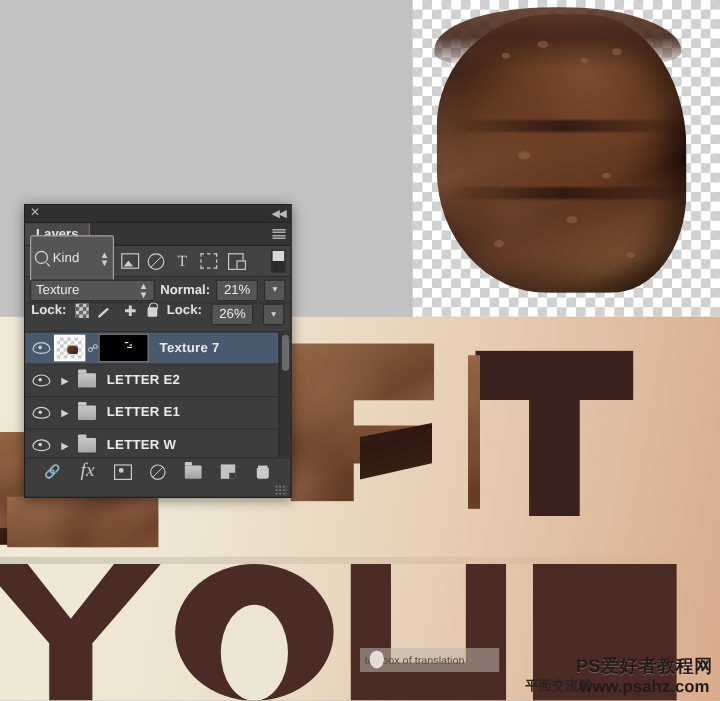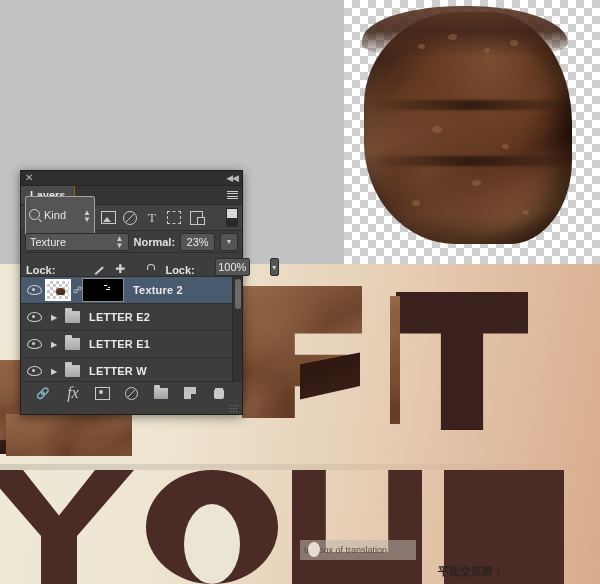--- a/index.html
+++ b/index.html
@@ -158,21 +158,21 @@
     min-width:33px;display:flex;align-items:center;justify-content:center;
     font-size:11px;color:#e8e8e8;
   }
   .dd-btn{
     background:#555;border:1px solid #2d2d2d;border-radius:2px;height:16px;width:17px;
     display:flex;align-items:center;justify-content:center;color:#cfcfcf;font-size:7px;
   }
 
   .lock-row{
     height:23px;background:#3d3d3d;border-bottom:1px solid #2d2d2d;
-    display:flex;align-items:flex-end;padding:0 5px;gap:20px;
+    display:flex;align-items:flex-start;padding:0 5px;gap:8px;
   }
   .ic-lock-trans{width:12px;height:12px;
     background-color:#c9c9c9;
     background-image:linear-gradient(45deg,#5a5a5a 25%,transparent 25%,transparent 75%,#5a5a5a 75%),
                      linear-gradient(45deg,#5a5a5a 25%,transparent 25%,transparent 75%,#5a5a5a 75%);
     background-size:6px 6px;background-position:0 0,3px 3px;}
   .ic-brush{width:13px;height:13px;position:relative;}
   .ic-brush:before{content:"";position:absolute;left:1px;bottom:1px;width:11px;height:2.4px;background:#d2d2d2;transform:rotate(-42deg);transform-origin:left bottom;border-radius:1px;}
   .ic-move{width:13px;height:13px;color:#d2d2d2;font-size:12px;line-height:12px;text-align:center;}
   .ic-padlock{width:9px;height:8px;background:#d2d2d2;border-radius:1px;position:relative;margin-top:3px;}
@@ -370,34 +370,34 @@
       <div class="filter-toggle"></div>
     </div>
 
     <div class="blend-row">
       <div class="blend-select">
         <span>Texture</span>
         <span class="spin">▲<br>▼</span>
       </div>
       <span class="lbl-s">Normal:</span>
       <div class="num-field">
-        <span>23%</span>
+        <span>21%</span>
       </div>
       <div class="dd-btn">▼</div>
     </div>
 
     <div class="lock-row">
       <span class="lbl-s">Lock:</span>
       <span class="ic-lock-trans"></span>
       <span class="ic-brush"></span>
       <span class="ic-move">✚</span>
       <span class="ic-padlock"></span>
       <span class="lbl-s" style="margin-left:auto">Lock:</span>
       <div class="num-field">
-        <span>100%</span>
+        <span>26%</span>
       </div>
       <div class="dd-btn">▼</div>
     </div>
 
     <div class="layers-list">
 
       <div class="layer-row selected">
         <div class="eye">
           <span class="eye-shape"></span>
         </div>
@@ -405,21 +405,21 @@
           <div class="thumb">
             <span class="mini-cake"></span>
           </div>
           <span class="link-ic">☍</span>
           <div class="mask-thumb">
             <span class="speck" style="left:21px;top:6px;width:3px;height:1px;"></span>
             <span class="speck" style="left:25px;top:8px;width:2px;height:1px;"></span>
             <span class="speck" style="left:23px;top:10px;width:4px;height:1px;"></span>
           </div>
         </div>
-        <span class="layer-name">Texture 2</span>
+        <span class="layer-name">Texture 7</span>
       </div>
 
       <div class="layer-row">
         <div class="eye">
           <span class="eye-shape"></span>
         </div>
         <span class="grp-arrow">▶</span>
         <span class="folder"></span>
         <span class="layer-name">LETTER E2</span>
       </div>
@@ -473,14 +473,18 @@
     </div>
   </div>
 
   <div class="translation-box">
     <span class="tb-cursor"></span>
     <span>textbox of translation</span>
   </div>
 
   <div class="wm3">平面交流群：</div>
 
+  <div class="watermark">
+    <div class="wm1">PS爱好者教程网</div>
+    <div class="wm2">www.psahz.com</div>
+  </div>
 
 </div>
 
 </body></html>

